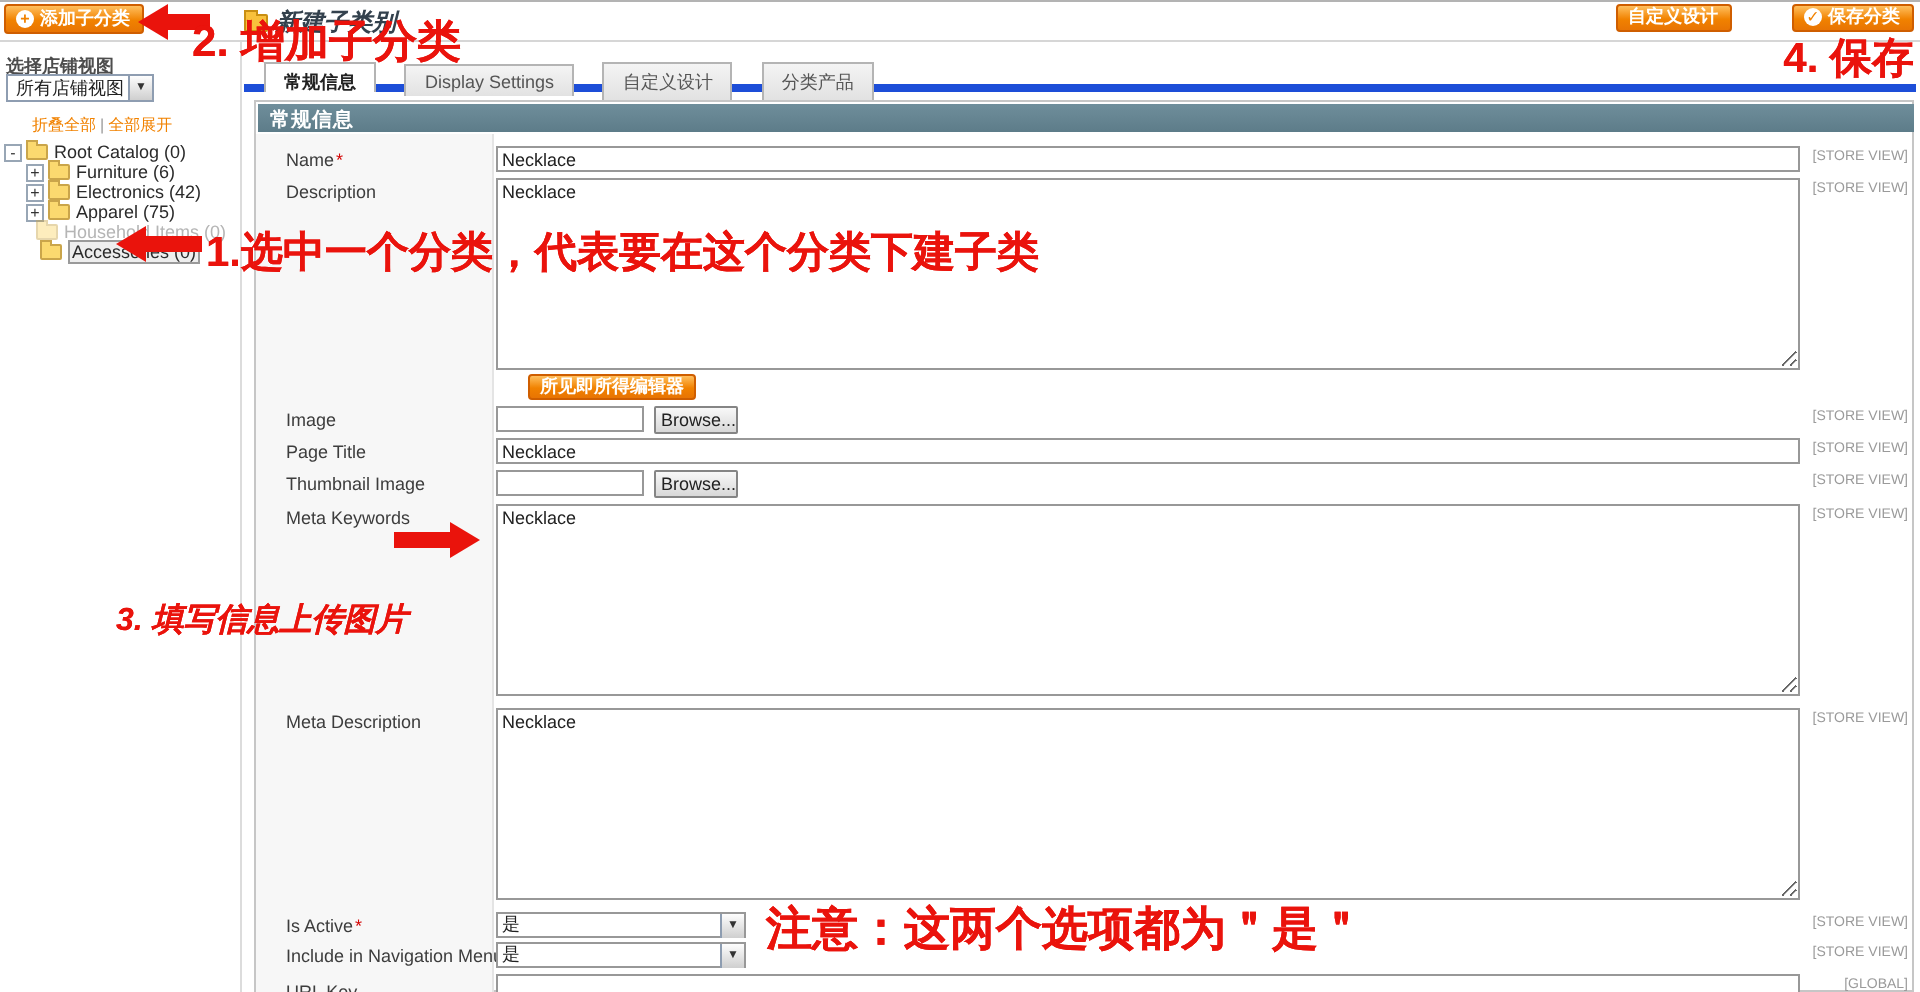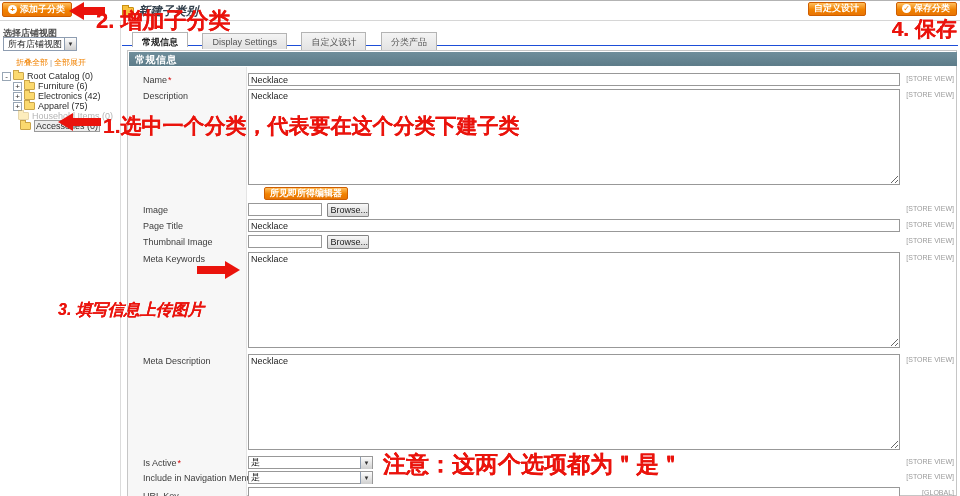--- a/index.html
+++ b/index.html
@@ -55,21 +55,21 @@
     font-size:8px; line-height:7px; text-align:center; color:#333; margin-right:2px; flex:none; }
   .folder { display:inline-block; width:11px; height:8px; background:#fbd96f;
     border:1px solid #caa54a; border-radius:1px; position:relative; margin-right:3px; flex:none; }
   .folder:before { content:""; position:absolute; top:-3px; left:-1px; width:4px; height:2px;
     background:#fbd96f; border:1px solid #caa54a; border-bottom:none; }
   .tree-row.disabled { color:#b5b5b5; }
   .tree-row.disabled .folder { opacity:.45; }
   .tree-row.selected .tlabel { border:1px solid #9a9a9a; background:#eee; padding:0 1px; }
 
   
-  #tabbar { left:122px; top:31px; width:836px; height:15px; border-bottom:1px solid #1d4ed8; }
+  #tabbar { left:122px; top:31px; width:836px; height:15px; border-bottom:4px solid #1d4ed8; }
   .tab { position:relative; display:inline-block; margin-left:10px; padding:3px 9px 2px;
     font-size:9px; color:#555; background:linear-gradient(#f4f4f4,#e2e2e2);
     border:1px solid #b4b4b4; border-bottom:none; top:0; cursor:pointer; }
   .tab.active { background:#fff; color:#222; font-weight:bold; height:15px; z-index:2; }
 
   
   #fieldset { left:127px; top:50px; width:830px; height:446px; background:#fff;
     border:1px solid #c6c6c6; }
   #label-col { position:absolute; left:0; top:16px; width:119px; height:430px;
     background:#f7f7f7; border-right:1px solid #e4e4e4; }

